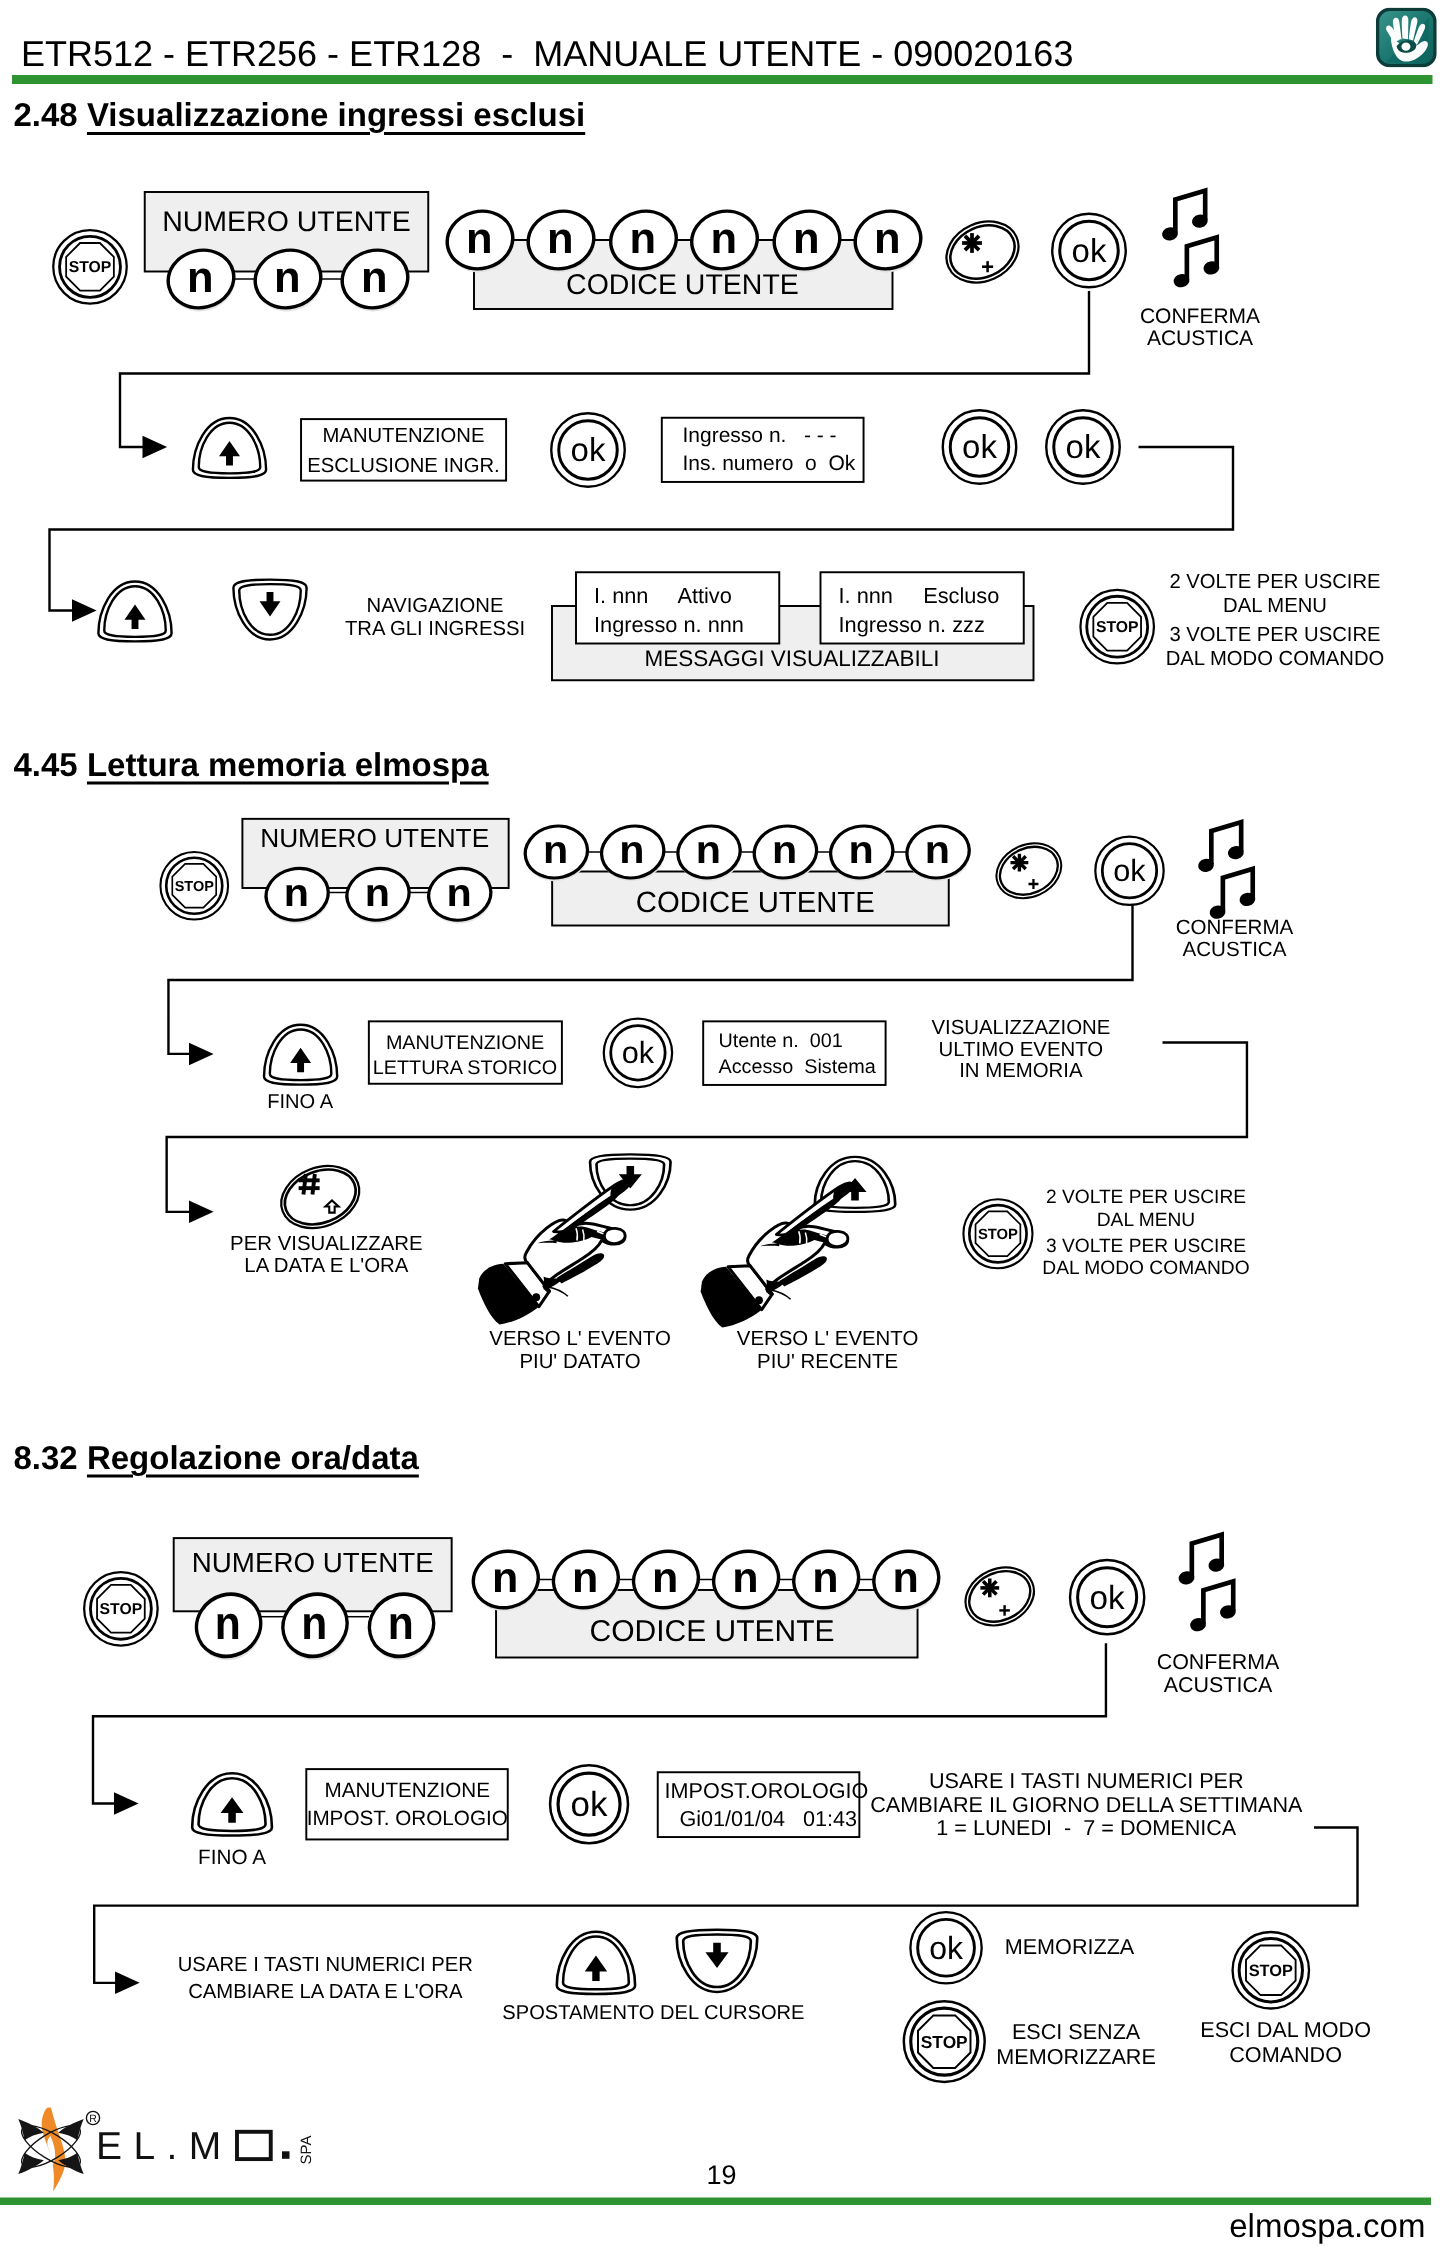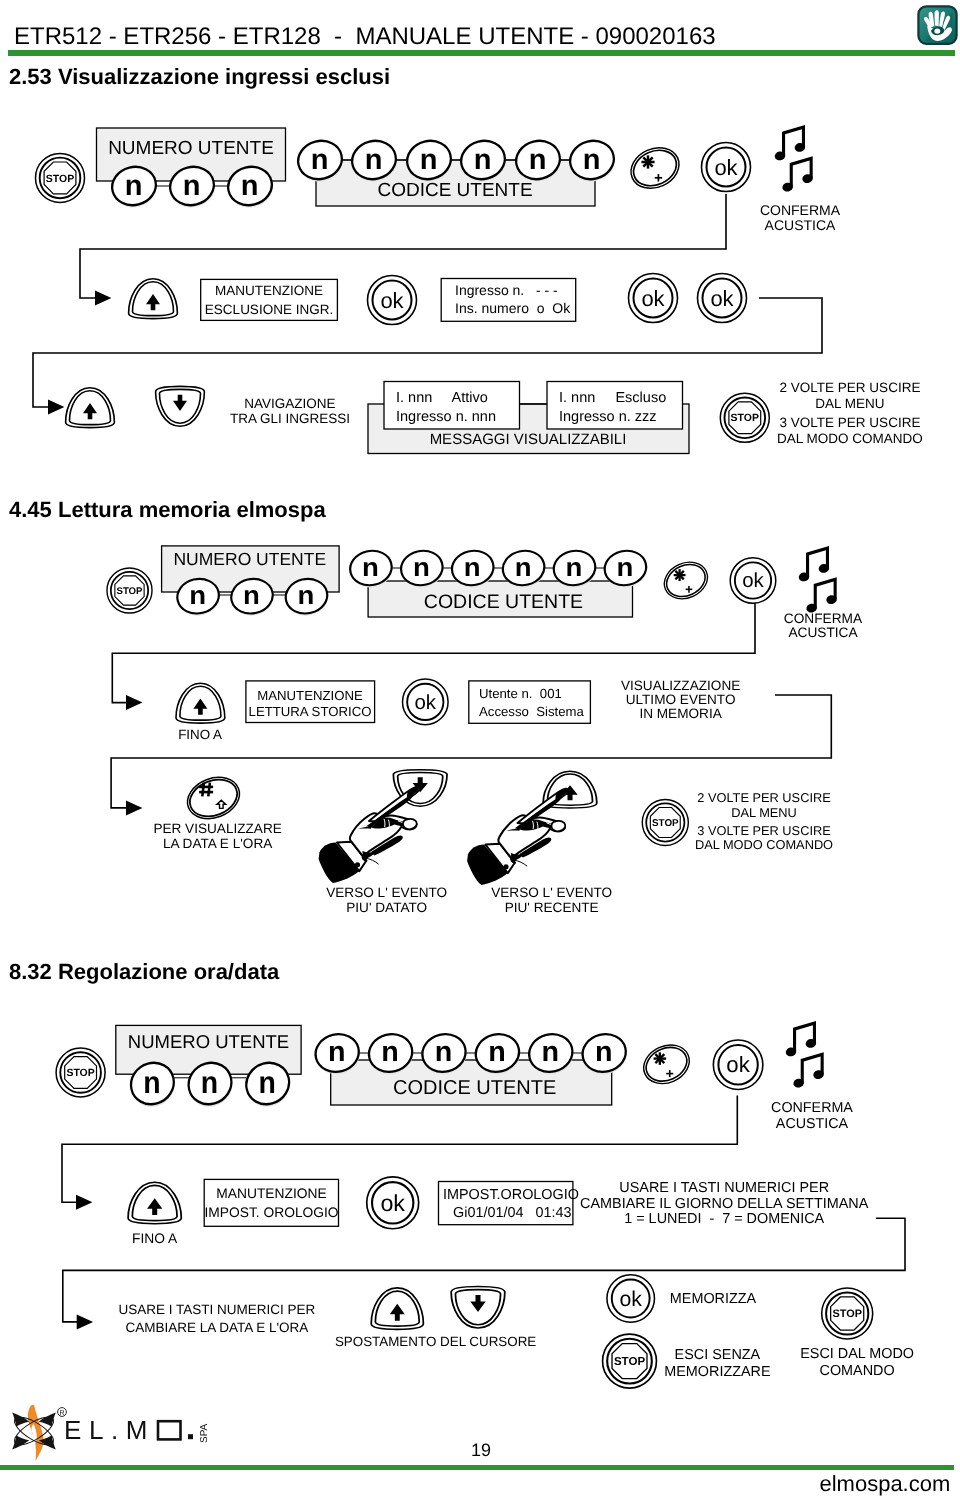--- a/index.html
+++ b/index.html
@@ -7,21 +7,21 @@
   body{width:960px;height:1497px;background:#fff;-webkit-font-smoothing:antialiased;text-rendering:geometricPrecision;
        font-family:"Liberation Sans",sans-serif;color:#000;
        position:relative;overflow:hidden;}
   .abs{position:absolute;}
   
   #hdr-text{left:14px;top:23px;font-size:24px;white-space:pre;}
   #hdr-rule{left:8px;top:50px;width:947px;height:6px;background:#2e9431;}
   #hdr-logo{left:917px;top:5px;width:38px;height:38px;}
   
   .sec-h{font-size:22px;font-weight:bold;white-space:nowrap;left:9px;}
-  .sec-h .t{text-underline-offset:4px;text-decoration-thickness:1.6px;}
+  .sec-h .t{text-decoration:underline;text-underline-offset:4px;text-decoration-thickness:1.6px;}
   
   #ft-rule{left:0px;top:1465px;width:954px;height:5px;background:#2e9431;}
   #ft-page{left:0;top:1440px;width:962px;text-align:center;font-size:18px;}
   #ft-mail{right:9.7px;top:1507px;font-size:18.4px;}
   #ft-site{right:9.7px;top:1471px;font-size:22px;}
   #ft-logo{left:10px;top:1405px;width:210px;height:58px;text-align:center;}
   svg{display:block;}
   text{font-family:"Liberation Sans",sans-serif;}
 </style>
 </head>
@@ -219,21 +219,21 @@
                C 12.4 30.9 10.9 26.2 10.4 22.4 C 10.2 20.6 10.7 19.6 11.7 20.0 Z"></path>
     </g>
 
     <path d="M 14.0 25.8 C 16.2 22.8 20.2 21.4 23.6 22.4 C 26.2 23.2 27.6 25.0 27.0 26.6
              C 26.2 29.0 22.2 30.6 18.4 30.0 C 16.0 29.6 14.5 28.0 14.0 25.8 Z" fill="#0b4a45"></path>
     <ellipse cx="20.3" cy="26.1" rx="3.0" ry="2.7" fill="#fbfdfc"></ellipse>
   </svg>
 </div>
 
 <div class="abs sec-h" style="top:64px">
-  <span class="n">2.53</span>
+  <span class="n">2.48</span>
   <span class="t">Visualizzazione ingressi esclusi</span>
 </div>
 <div class="abs sec-h" style="top:497px">
   <span class="n">4.45</span>
   <span class="t">Lettura memoria elmospa</span>
 </div>
 <div class="abs sec-h" style="top:959px">
   <span class="n">8.32</span>
   <span class="t">Regolazione ora/data</span>
 </div>

